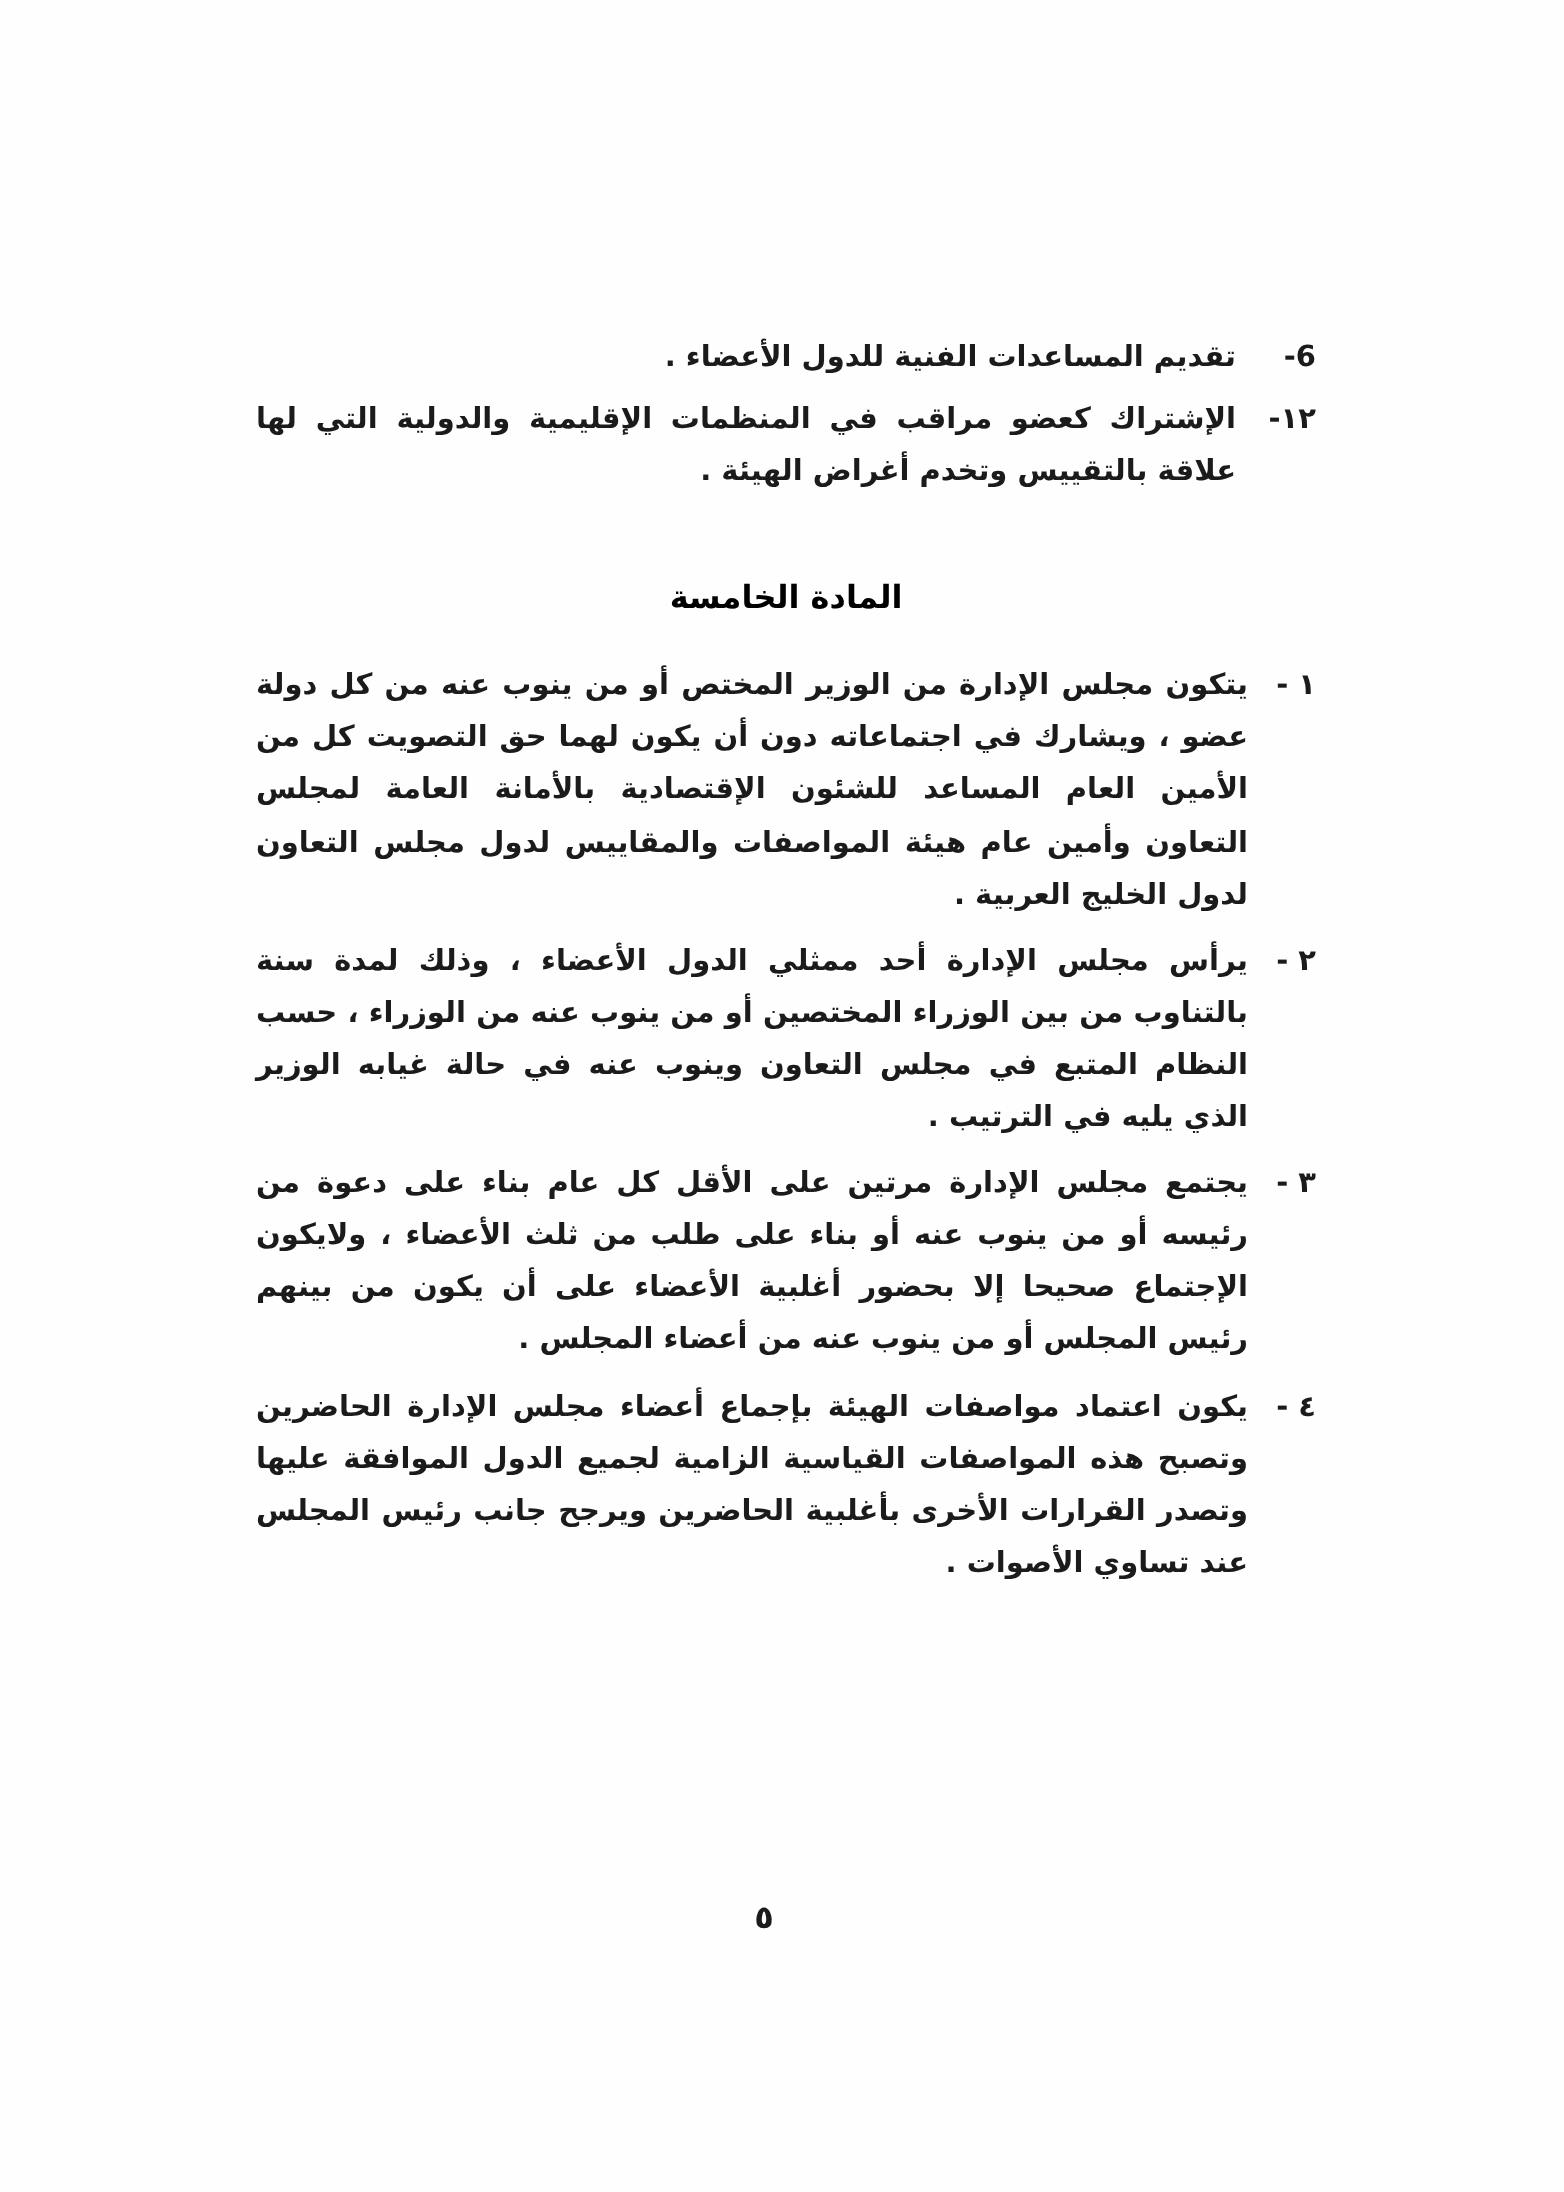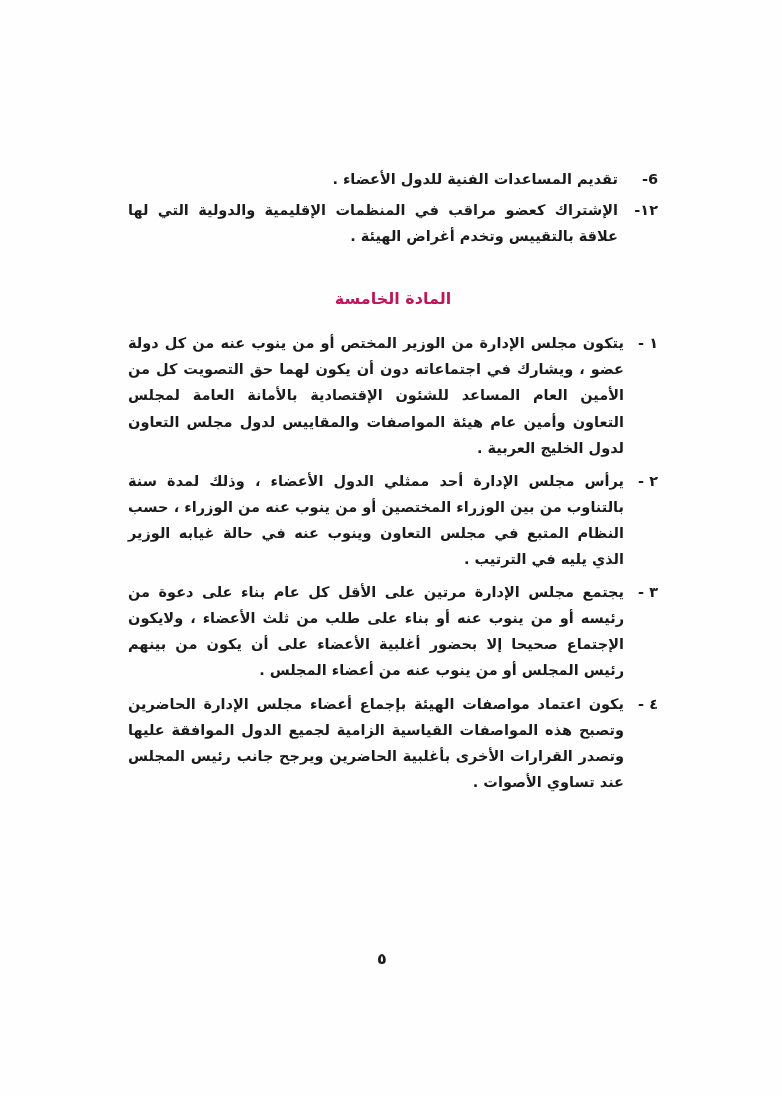--- a/index.html
+++ b/index.html
@@ -38,21 +38,21 @@
 
   .articles .item { margin-bottom: 7px; }
   .articles .num { flex: 0 0 34px; white-space: nowrap; }
 
   .item .txt { flex: 1; text-align: justify; }
 
   .heading {
     text-align: center;
     font-size: 16px;
     font-weight: 700;
-    color: #be185d;
+    color: #000000;
     margin-bottom: 22px;
     letter-spacing: 0;
   }
 
   .page-number {
     position: absolute;
     bottom: 128px;
     left: 0;
     right: 18px;
     text-align: center;

